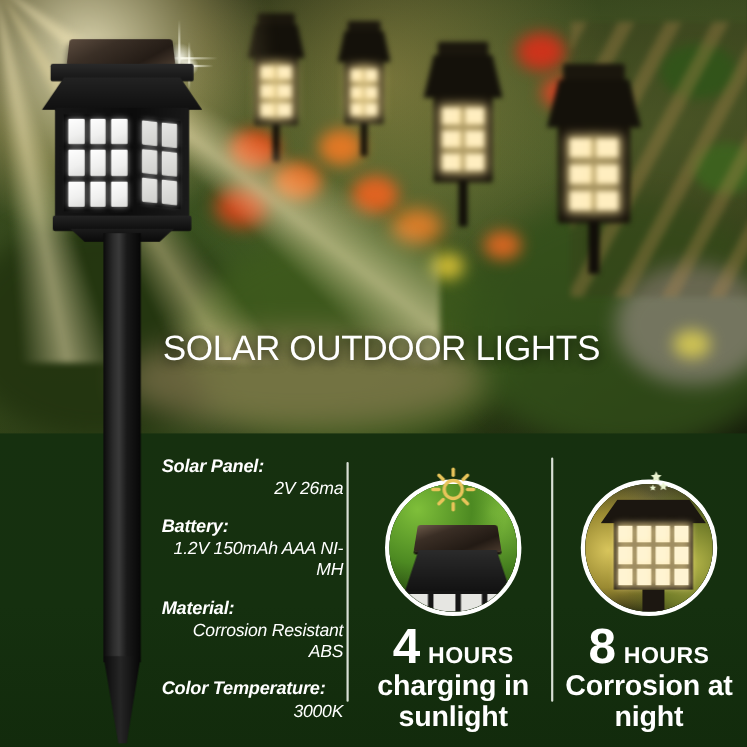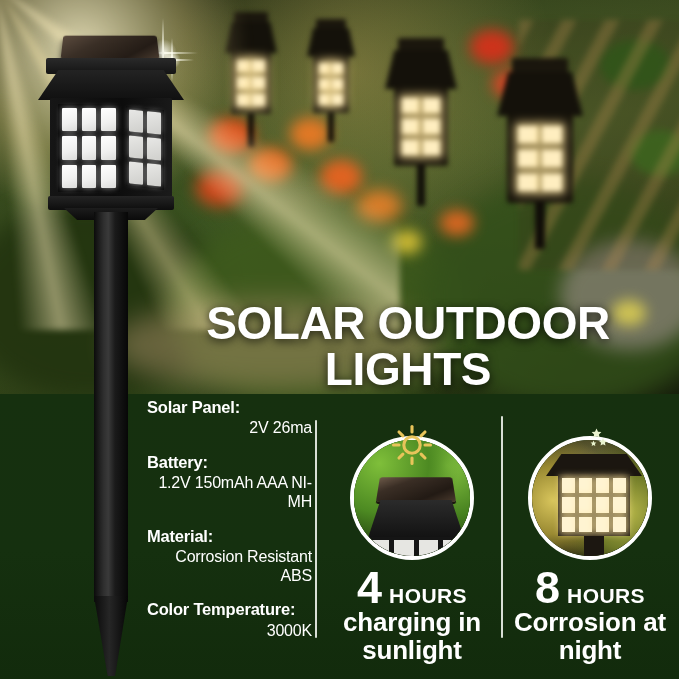--- a/index.html
+++ b/index.html
@@ -128,35 +128,35 @@
       rgba(60,48,25,.25) 13px, rgba(60,48,25,.25) 38px);
     filter:blur(3px);opacity:.8;
   }
 
   
   .headline{
     position:absolute;left:148px;top:300px;width:520px;color:#fff;
     text-shadow:0 2px 10px rgba(0,0,0,.75);
   }
   .h-title{
-    font-size:46px;font-weight:700;letter-spacing:-.4px;line-height:1;margin:0 0 9px 0;text-align:center;
+    font-size:32px;font-weight:400;letter-spacing:-.4px;line-height:1;margin:0 0 9px 0;
   }
   .h-sub{
     font-size:20.5px;font-weight:400;line-height:1.22;margin:0;letter-spacing:-.2px;
   }
 
   
   .panel{
     position:absolute;left:0;top:394px;width:679px;height:285px;
     background:linear-gradient(180deg,#16300f 0%,#15300f 55%,#122b0c 100%);
   }
   .vdiv{position:absolute;width:2px;background:#e9efe6;opacity:.92;border-radius:2px;}
 
   
-  .specs{position:absolute;left:147px;top:4px;width:165px;color:#fff;}
+  .specs{position:absolute;left:147px;top:21px;width:165px;color:#fff;font-style:italic;}
   .spec{margin-bottom:15px;}
   .spec-k{font-size:16.5px;font-weight:700;line-height:1.18;margin:0;letter-spacing:-.2px;}
   .spec-v{font-size:16px;font-weight:400;line-height:1.2;margin:1px 0 0 0;letter-spacing:-.2px;text-align:right;}
 
   
   .feat{position:absolute;width:170px;text-align:center;color:#fff;}
   .feat-circle{
     position:relative;width:124px;height:124px;margin:0 auto;border-radius:50%;
     border:4px solid #ffffff;overflow:hidden;
   }

